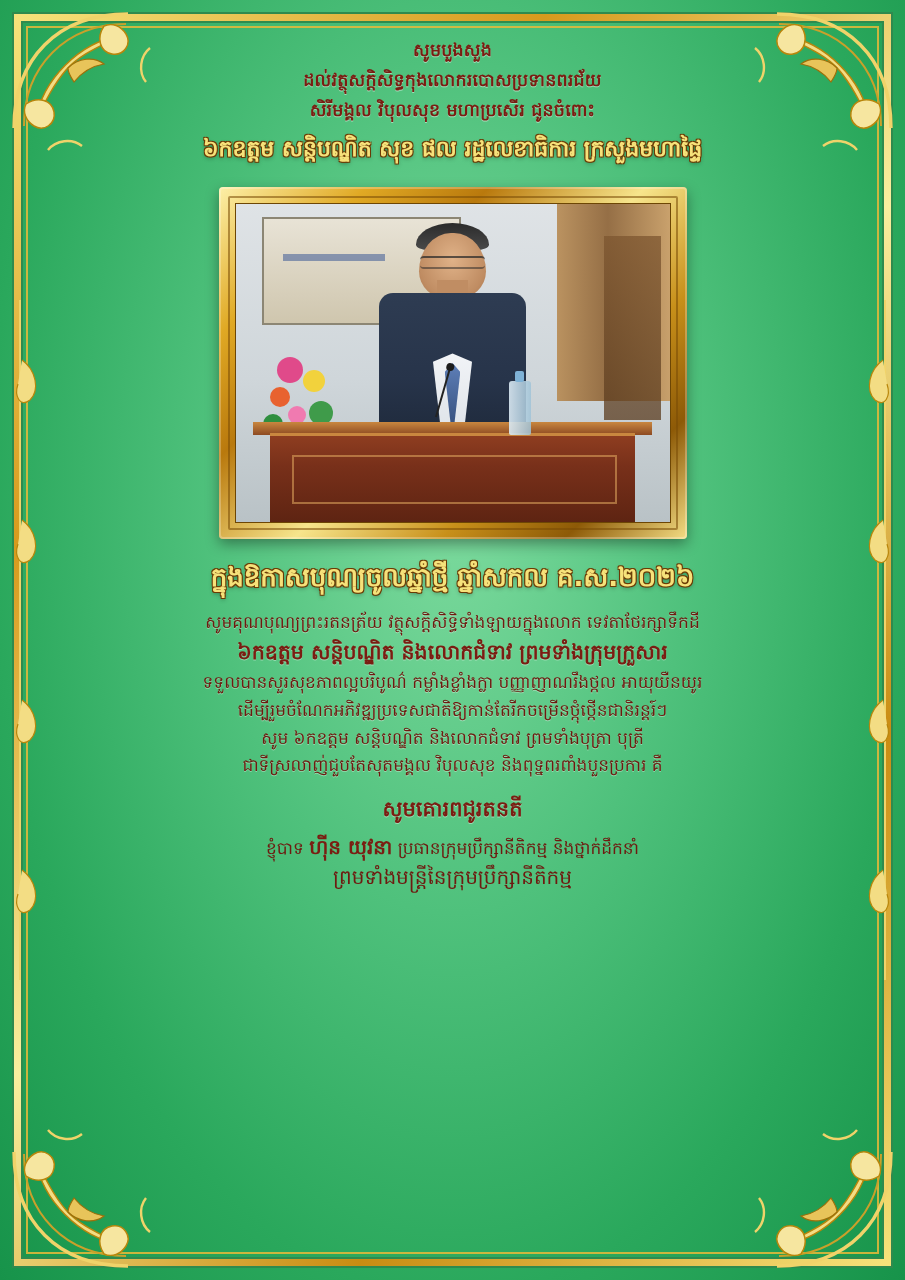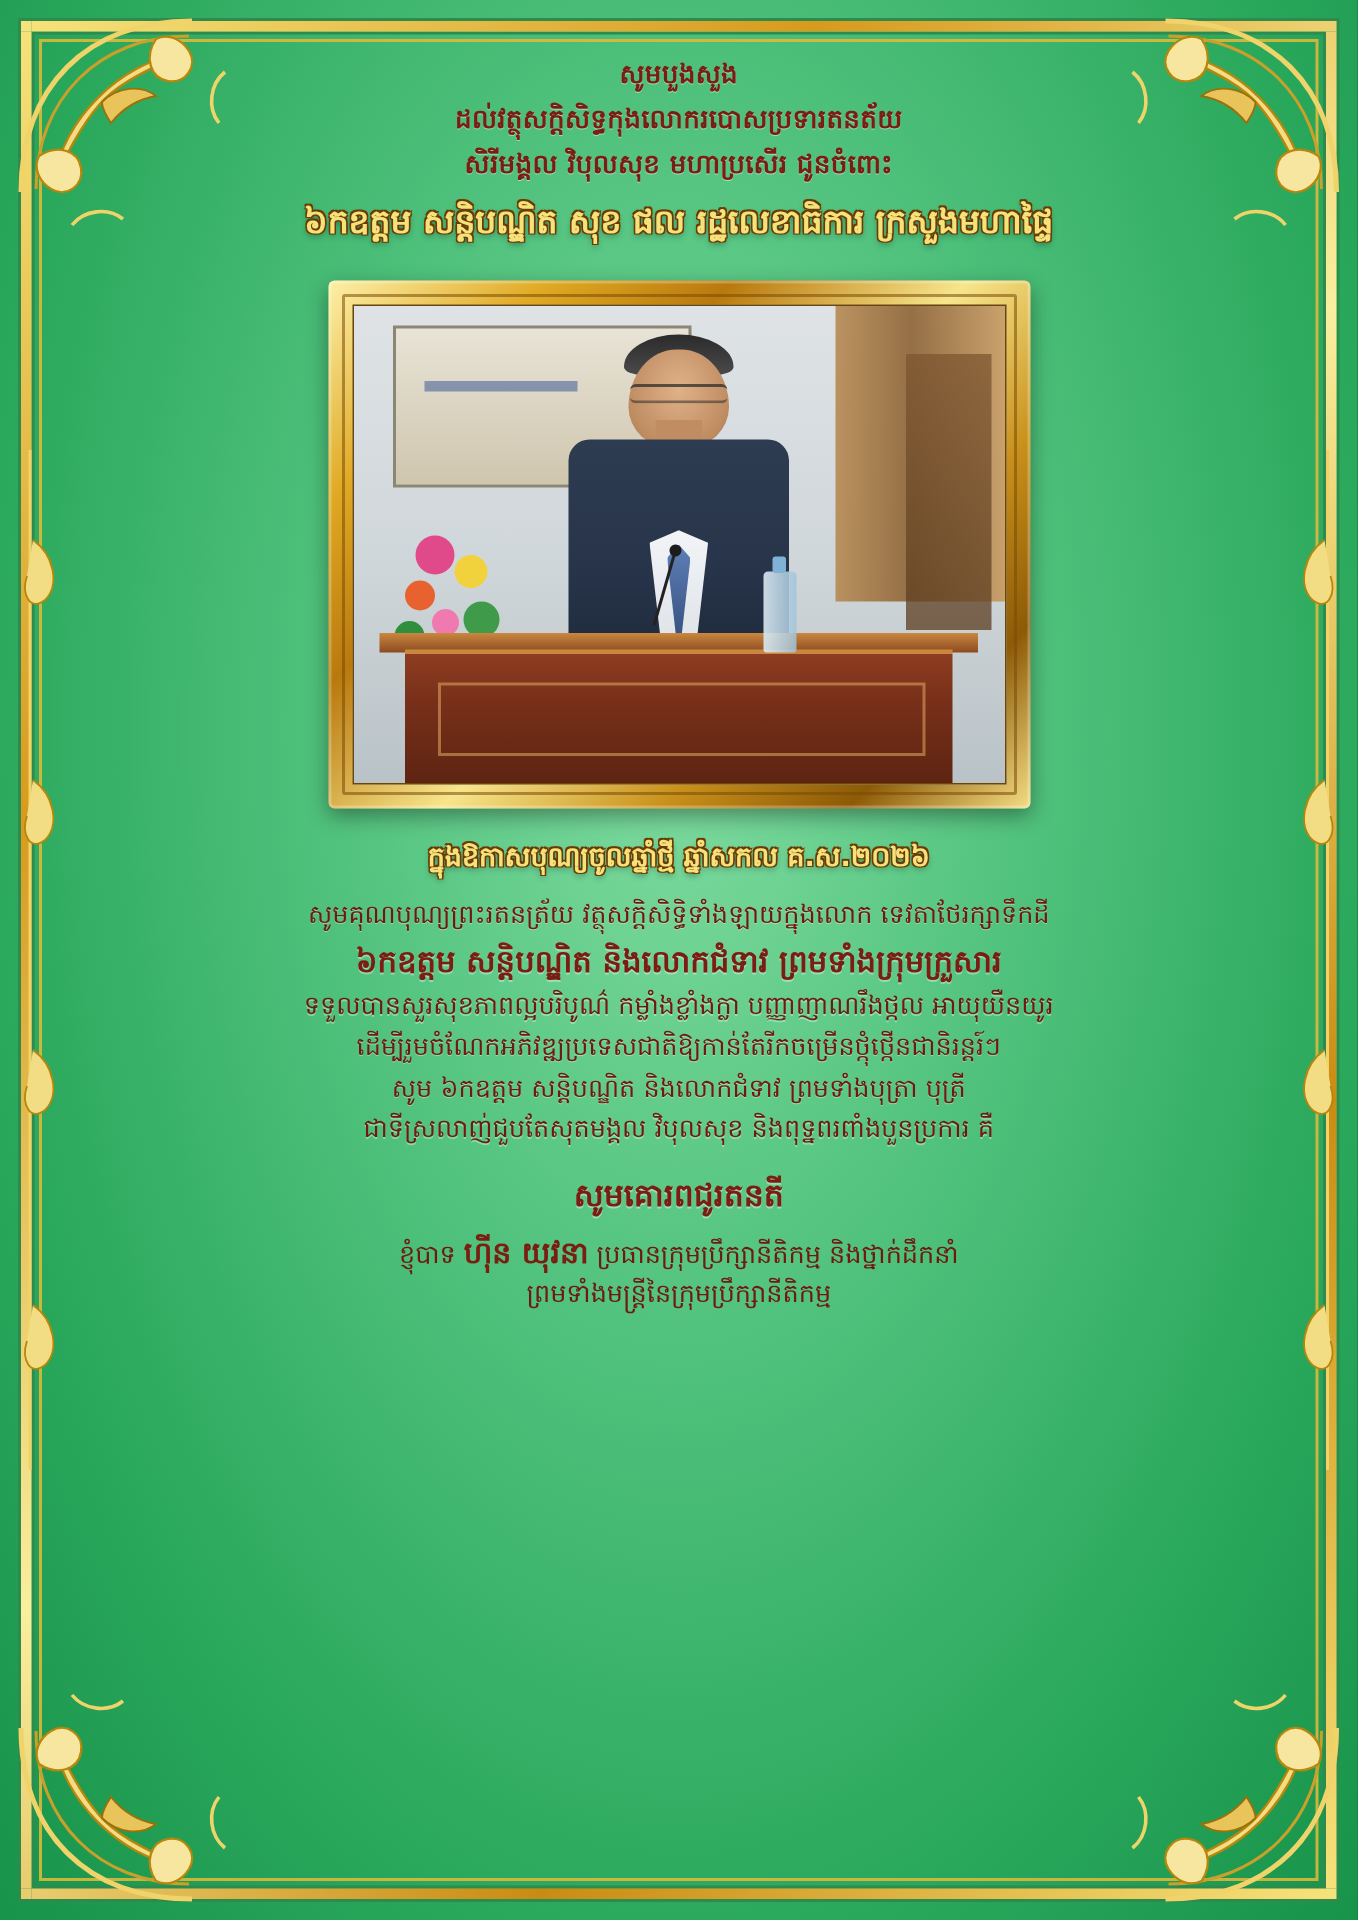--- a/index.html
+++ b/index.html
@@ -230,21 +230,21 @@
   .f1 { width: 26px; height: 26px; background: #e04a8a; left: 18%; top: 10%; }
   .f2 { width: 22px; height: 22px; background: #f2d23c; left: 48%; top: 24%; }
   .f3 { width: 20px; height: 20px; background: #e8622f; left: 10%; top: 42%; }
   .f4 { width: 24px; height: 24px; background: #3f9b4a; left: 55%; top: 56%; }
   .f5 { width: 18px; height: 18px; background: #f07ab0; left: 30%; top: 62%; }
   .f6 { width: 20px; height: 20px; background: #2f8f3f; left: 2%; top: 70%; }
 
   
   .occasion {
     margin-top: 20px;
-    font-size: 18px;
+    font-size: 26px;
     font-weight: bold;
     color: #f6e27a;
     text-shadow:
       1px 1px 0 #6b3b05,
       -1px 1px 0 #6b3b05,
       1px -1px 0 #6b3b05,
       -1px -1px 0 #6b3b05,
       0 2px 4px rgba(0,0,0,.35);
   }
 
@@ -273,21 +273,21 @@
   .signer-line1 {
     font-size: 17px;
     color: #6e1a10;
     line-height: 1.5;
   }
   .signer-line1 b {
     font-size: 20px;
     color: #7a1d12;
   }
   .signer-line2 {
-    font-size: 17px;
+    font-size: 20px;
     color: #6e1a10;
     line-height: 1.5;
   }
 </style>
 </head>
 <body>
 
 <div class="card">
 
   <div class="gold-border"></div>
@@ -358,21 +358,21 @@
       <path d="M12 60 C26 70 30 90 20 100 C10 108 4 96 8 84" fill="#f3dd84" stroke="#b8860b" stroke-width="1.2"></path>
       <path d="M12 220 C26 230 30 250 20 260 C10 268 4 256 8 244" fill="#f3dd84" stroke="#b8860b" stroke-width="1.2"></path>
       <path d="M12 400 C26 410 30 430 20 440 C10 448 4 436 8 424" fill="#f3dd84" stroke="#b8860b" stroke-width="1.2"></path>
       <path d="M12 570 C26 580 30 600 20 610 C10 618 4 606 8 594" fill="#f3dd84" stroke="#b8860b" stroke-width="1.2"></path>
     </g>
   </svg>
 
   <div class="content">
 
     <div class="khmer head-line l1">សូមបួងសួង</div>
-    <div class="khmer head-line l2">ដល់វត្ថុសក្តិសិទ្ធកុងលោករបោសប្រទារតនត័យ</div>
+    <div class="khmer head-line l2">ដល់វត្ថុសក្តិសិទ្ធកុងលោករបោសប្រទានពរជ័យ</div>
     <div class="khmer head-line l3">សិរីមង្គល វិបុលសុខ មហាប្រសើរ ជូនចំពោះ</div>
 
     <div class="khmer honoree">៦កឧត្តម សន្តិបណ្ឌិត សុខ ផល រដ្ឋលេខាធិការ ក្រសួងមហាផ្ទៃ</div>
 
     <div class="photo-wrap">
       <div class="photo" role="img" aria-label="ប្រធានអង្គុយថ្លែងសុន្ទរកថានៅវេទិកា">
         <div class="ph-wall"></div>
         <div class="ph-screen">
           <div class="ph-screen-text"></div>
         </div>

